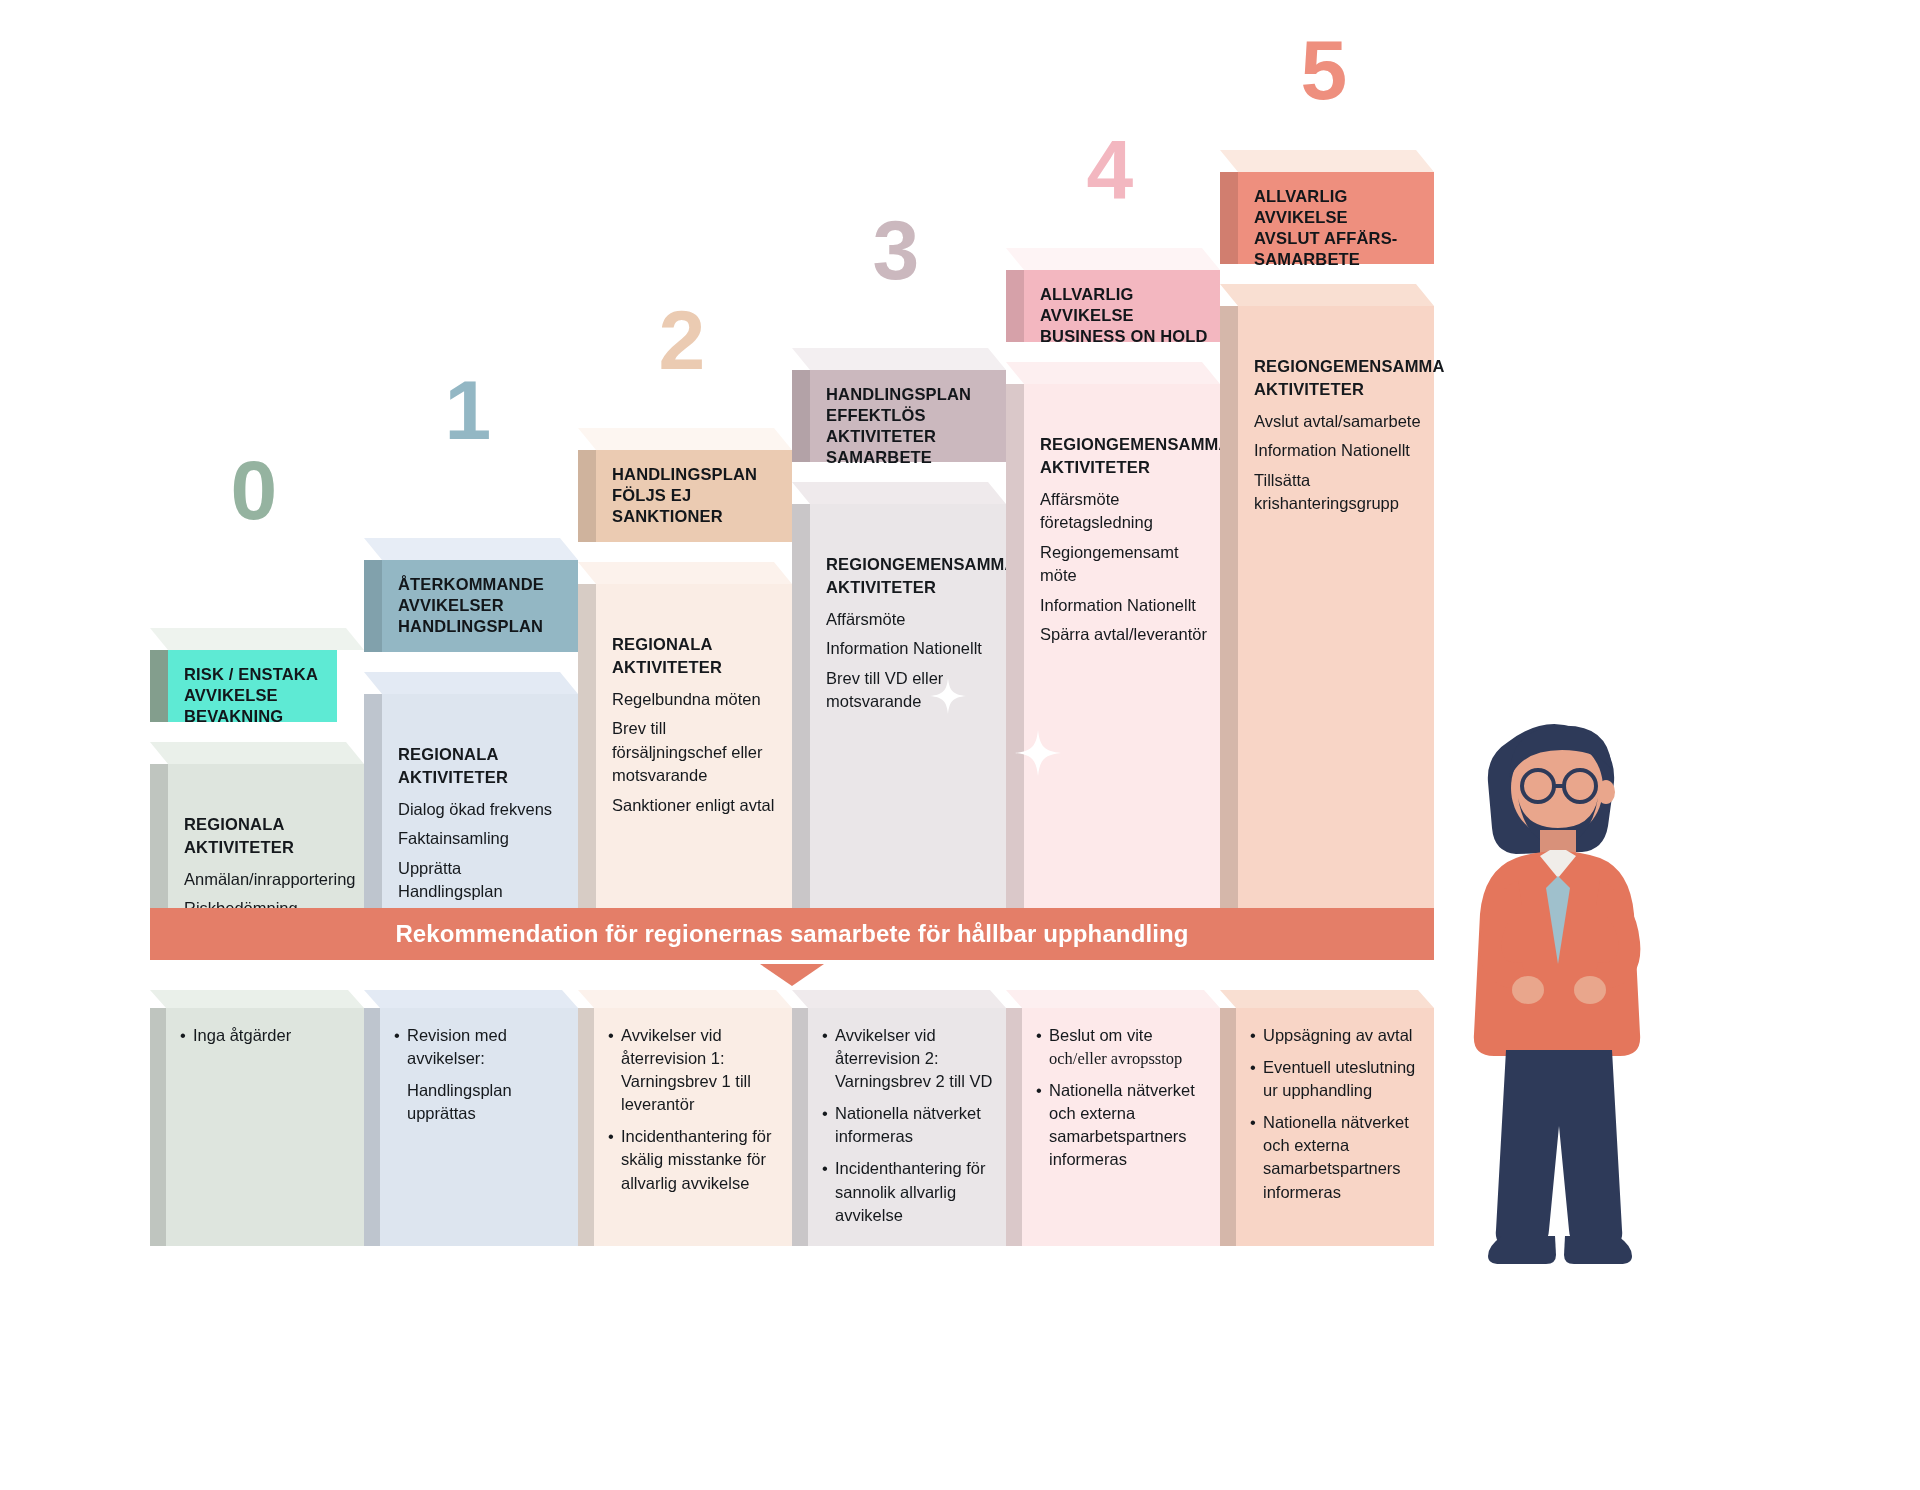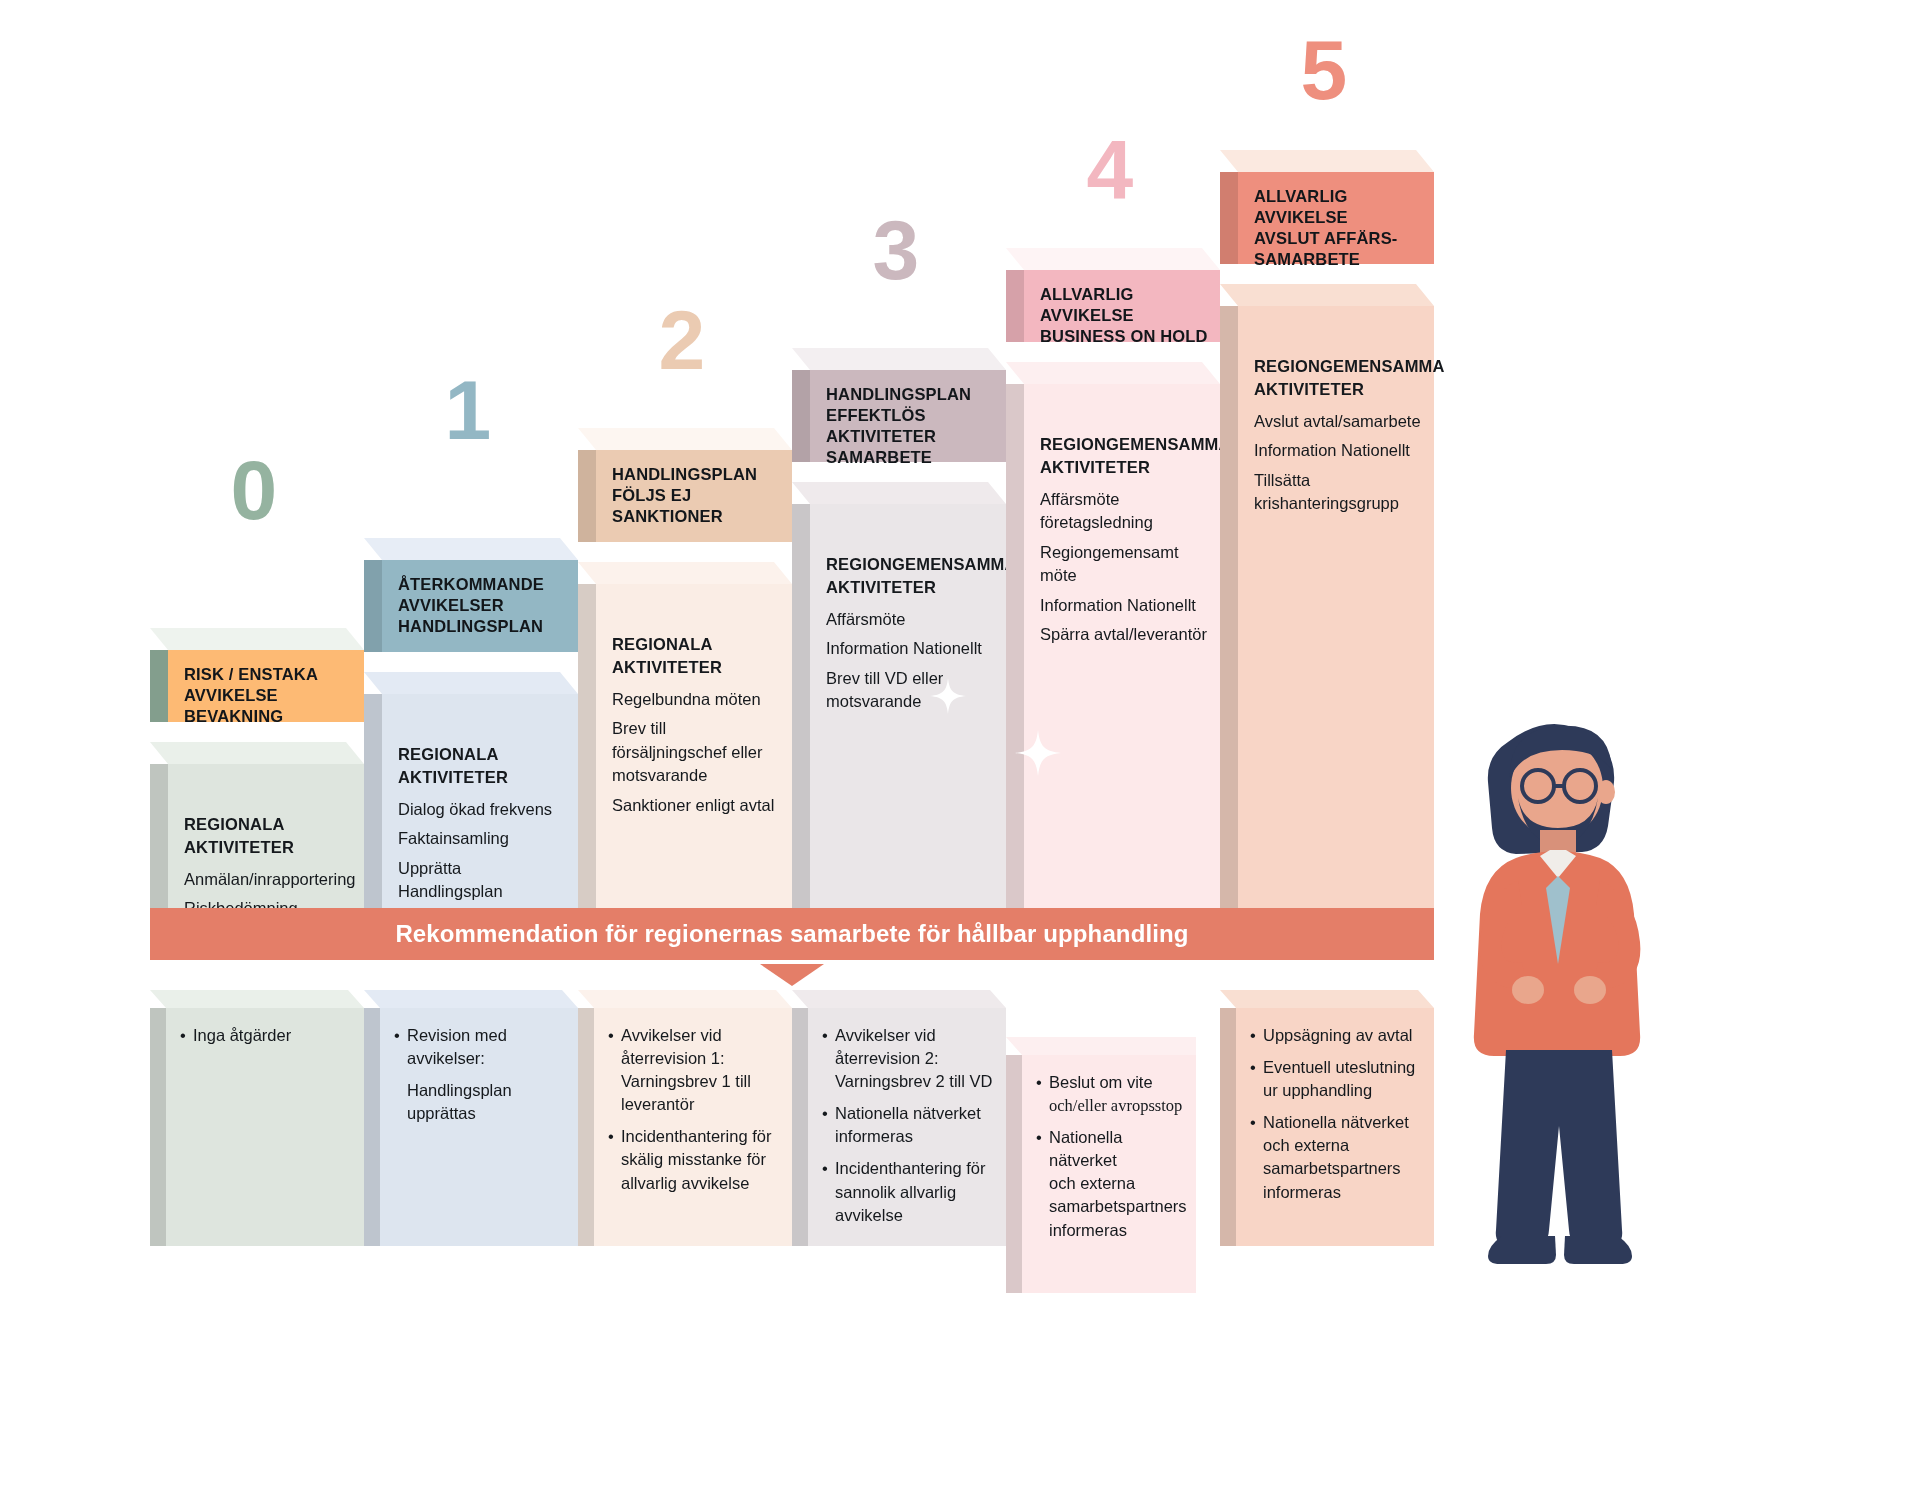--- a/index.html
+++ b/index.html
@@ -81,21 +81,21 @@
   #person{position:absolute;}
 </style>
 </head>
 <body>
 
 <div id="stage">
     <div class="stepnum" style="left: 253px; top: 448px; font-size: 84px; color: rgb(149, 179, 160); transform: translateX(-50%);">0</div>
     <div class="blockwrap" style="left: 150px; top: 628px; width: 214px; height: 94px;">
       <div style="position: absolute; left: 0px; top: 0px; width: 214px; height: 22px; background: rgb(238, 243, 238); clip-path: polygon(18px 22px, 214px 22px, 196px 0px, 0px 0px);"></div>
       <div style="position: absolute; left: 0px; top: 22px; width: 18px; height: 72px; background: rgb(131, 158, 141);"></div>
-      <div style="position: absolute; left: 18px; top: 22px; width: 196px; height: 72px; background: #fdba74;">
+      <div style="position: absolute; left: 18px; top: 22px; width: 169px; height: 72px; background: #5eead4;">
         <div class="hdr-text">
           <div>RISK / ENSTAKA</div>
           <div>AVVIKELSE</div>
           <div>BEVAKNING</div>
         </div>
       </div>
     </div>
     <div class="blockwrap" style="left: 150px; top: 742px; width: 214px; height: 168px;">
       <div style="position: absolute; left: 0px; top: 0px; width: 214px; height: 22px; background: rgb(234, 240, 234); clip-path: polygon(18px 22px, 214px 22px, 196px 0px, 0px 0px);"></div>
       <div style="position: absolute; left: 0px; top: 22px; width: 18px; height: 146px; background: rgb(191, 197, 191);"></div>
@@ -292,21 +292,21 @@
             <span style="display: block;">informeras</span>
           </span>
           <span class="bl">
             <span style="display: block;">Incidenthantering för</span>
             <span style="display: block;">sannolik allvarlig</span>
             <span style="display: block;">avvikelse</span>
           </span>
         </div>
       </div>
     </div>
-    <div class="bcard" style="left: 1006px; top: 1037px; width: 190px; height: 256px;">
+    <div class="bcard" style="left: 1006px; top: 990px; width: 214px; height: 256px;">
       <div class="bcap" style="background: rgb(253, 239, 240); clip-path: polygon(16px 18px, 214px 18px, 198px 0px, 0px 0px);"></div>
       <div class="bside" style="background: rgb(218, 200, 201);"></div>
       <div class="bfront" style="background: rgb(253, 233, 234);">
         <div class="btxt">
           <span class="bl">
             <span style="display: block;">Beslut om vite</span>
             <span style="display: block; font-family: Liberation Serif, serif;">och/eller avropsstop</span>
           </span>
           <span class="bl">
             <span style="display: block;">Nationella nätverket</span>

